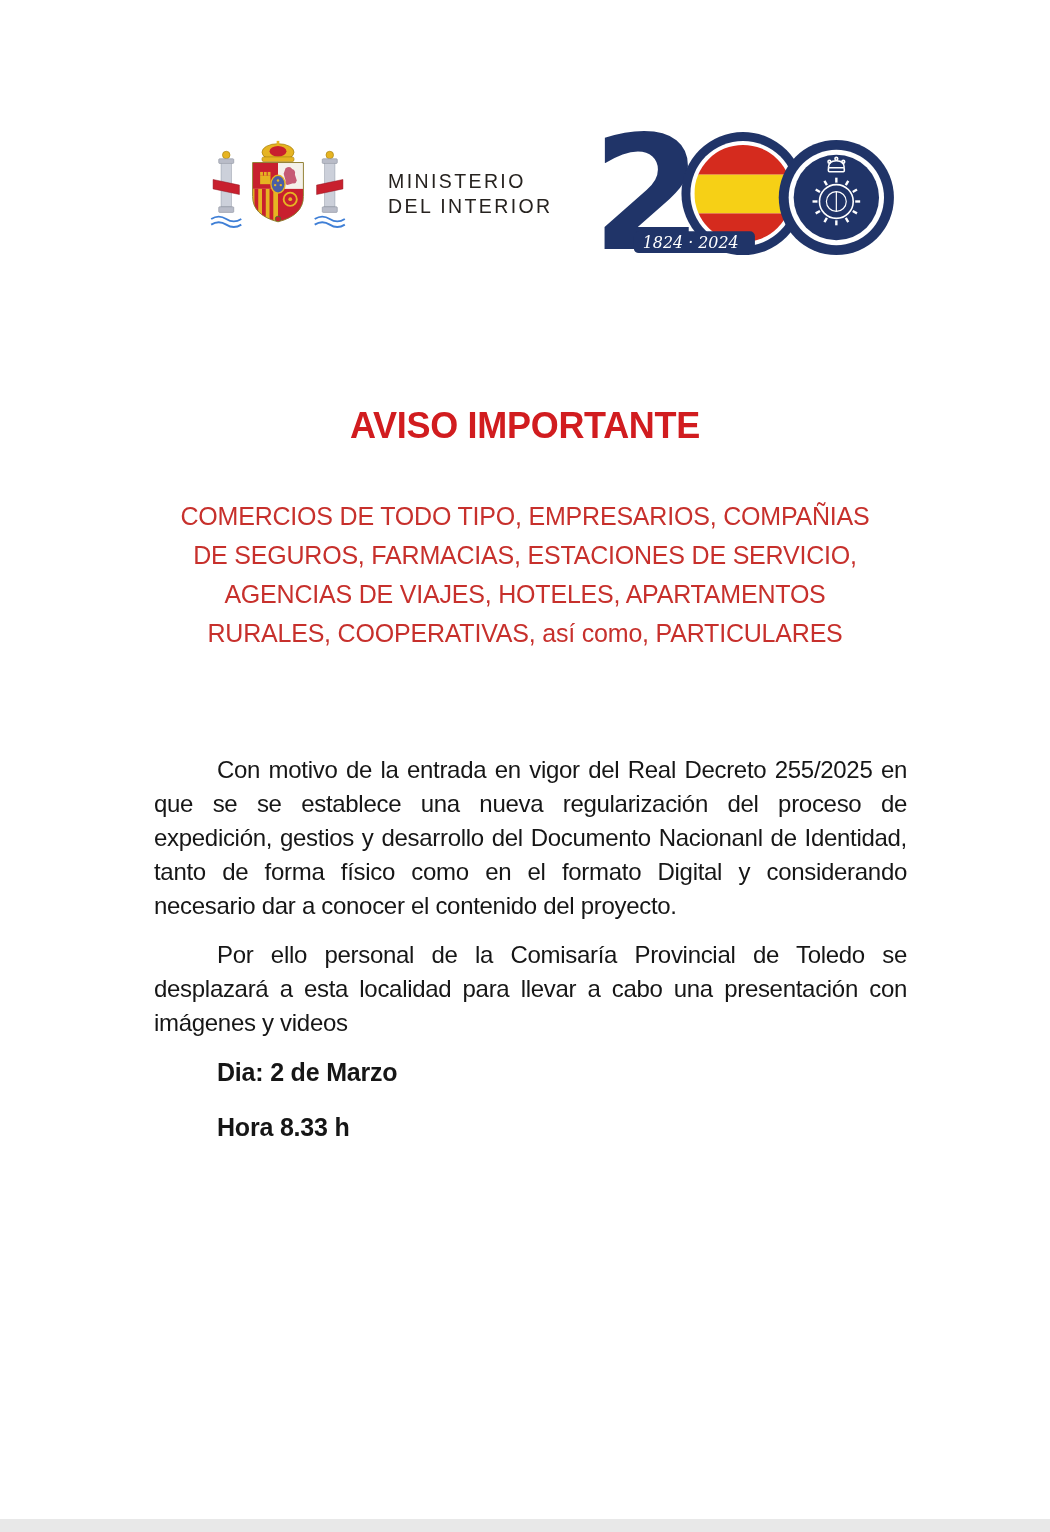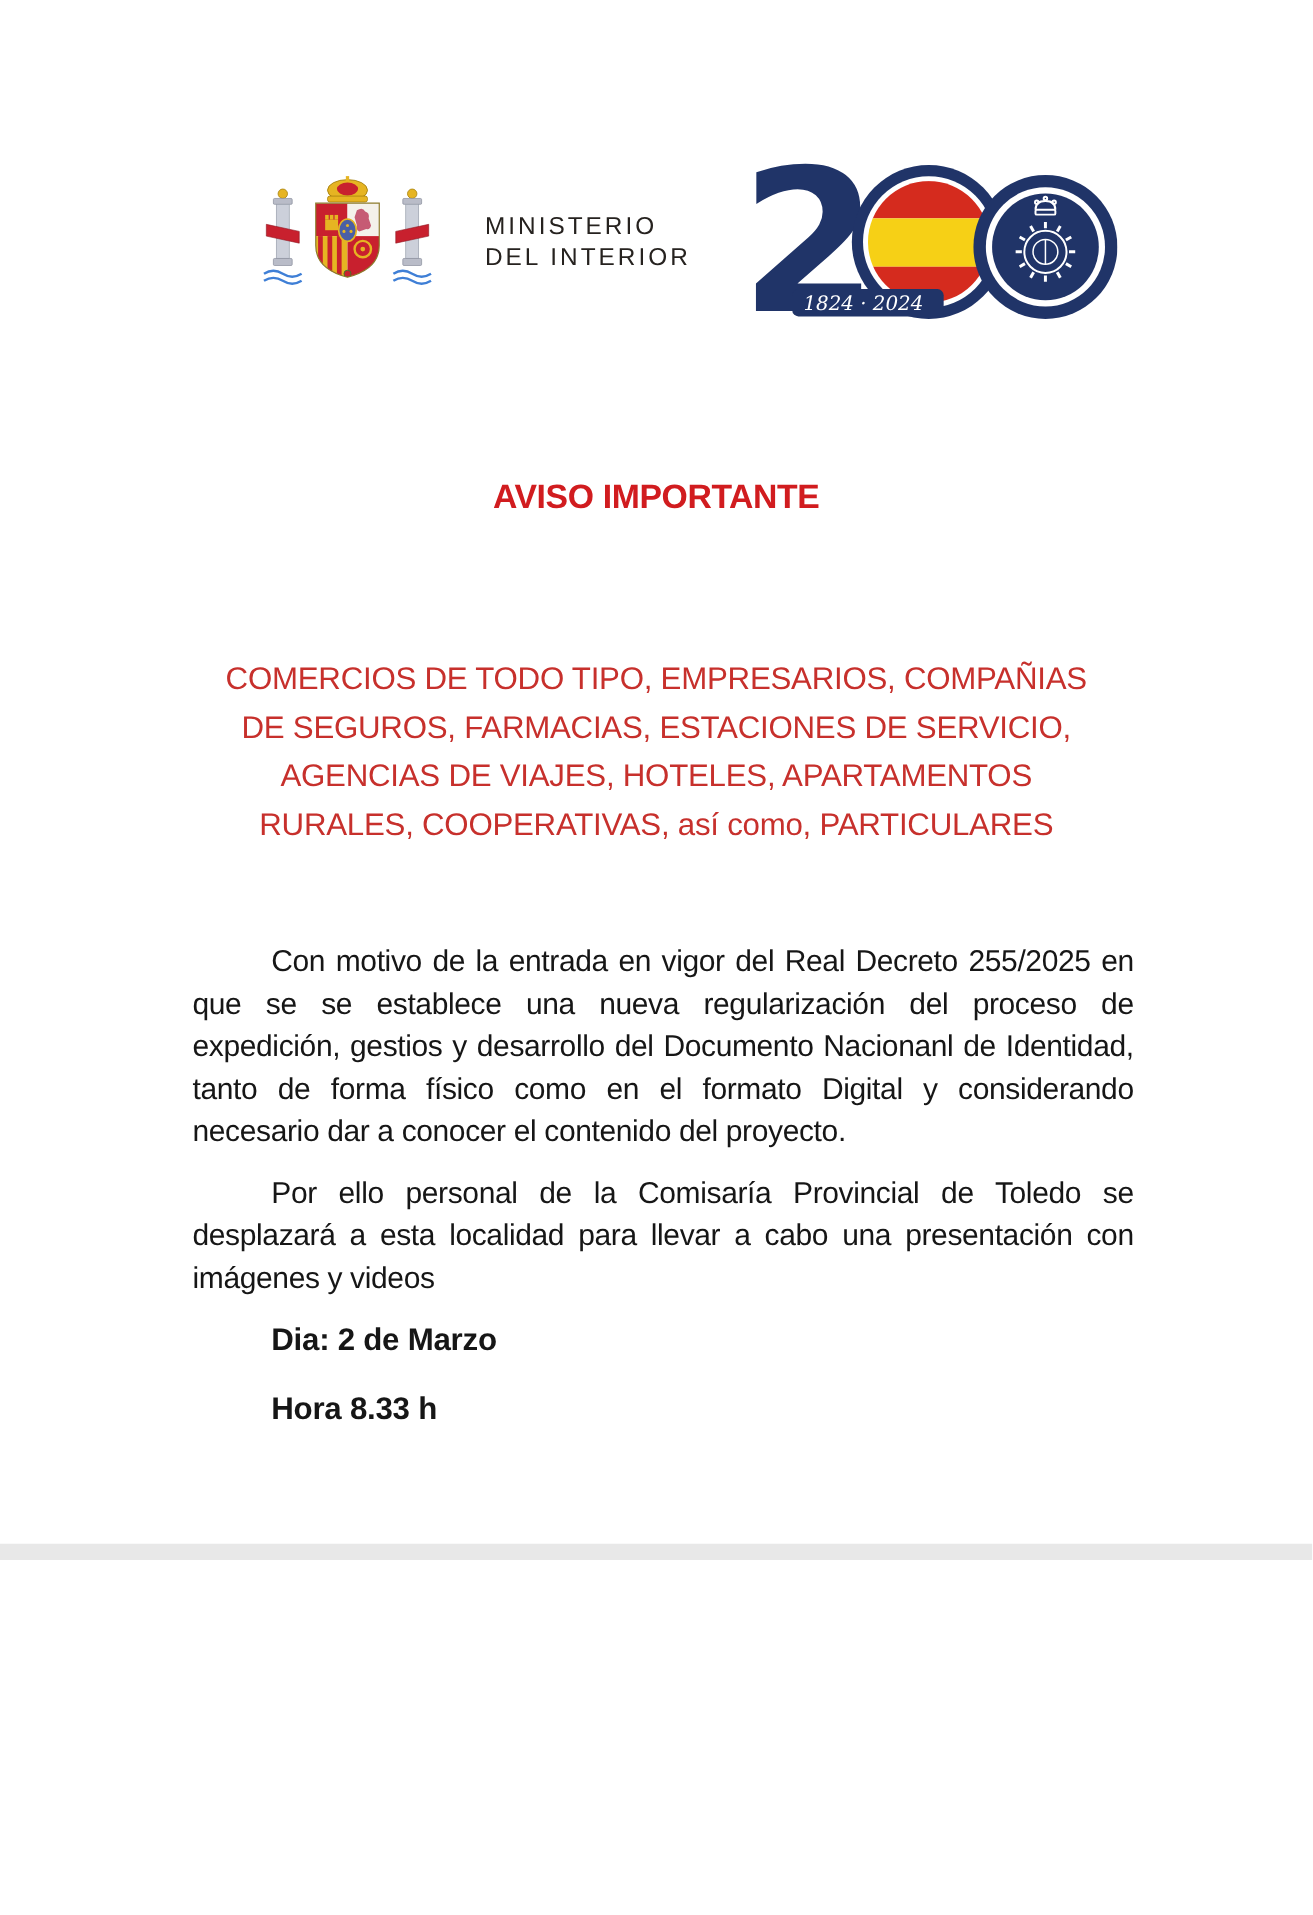--- a/index.html
+++ b/index.html
@@ -6,41 +6,41 @@
     --accent_red:#d11c1f;
     --audience_red:#c7302c;
     --navy:#203468;
     --flag_red:#d52b1e;
     --flag_yellow:#f6d016;
     --text:#161616;
     --bottom_bar:#e8e8e8;
   }
   html,body{margin:0;padding:0;background:#ffffff;}
   .page{
-    position:relative;width:1050px;height:1248px;background:#ffffff;
+    position:relative;width:1050px;height:1532px;background:#ffffff;
     overflow:hidden;font-family:"Liberation Sans",sans-serif;color:var(--text);
   }
   
   .coat{position:absolute;left:198px;top:139px;}
   .wordmark{
     position:absolute;left:388px;top:169px;
     font-size:19.5px;line-height:25px;letter-spacing:2.4px;
     color:#26221f;font-weight:400;
   }
   .logo200{position:absolute;left:596px;top:130px;}
   .navy-fill{fill:var(--navy);}
   .flag-red{fill:var(--flag_red);}
   .flag-yellow{fill:var(--flag_yellow);}
   
   .title{
-    position:absolute;top:382px;left:0;width:100%;text-align:center;
-    font-weight:bold;font-size:27px;letter-spacing:-0.3px;color:var(--accent_red);
+    position:absolute;top:405px;left:0;width:100%;text-align:center;
+    font-weight:bold;font-size:36px;letter-spacing:-0.3px;color:var(--accent_red);
   }
   .audience{
-    position:absolute;top:524px;left:160px;width:730px;text-align:center;
+    position:absolute;top:497px;left:160px;width:730px;text-align:center;
     font-size:25px;line-height:39px;letter-spacing:-0.2px;color:var(--audience_red);
   }
   .body-copy{
     position:absolute;top:753px;left:154px;width:768px;
     font-size:24px;line-height:34px;color:var(--text);
   }
   .para{
     text-align:justify;text-indent:63px;margin:0 15px 15px 0;letter-spacing:-0.3px;
   }
   .details{margin-top:7px;}

